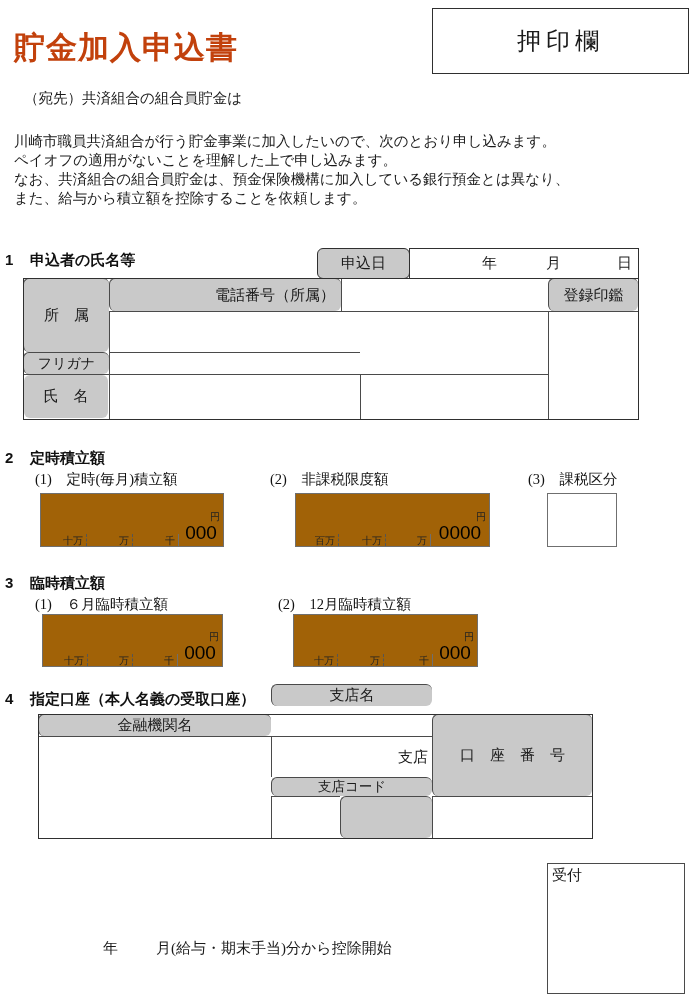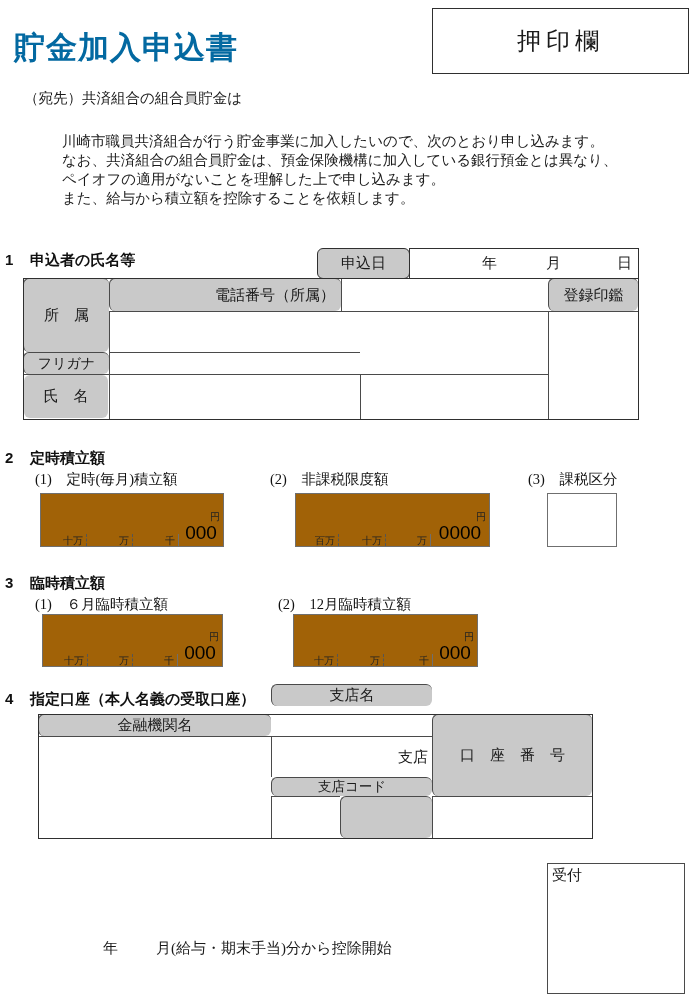--- a/index.html
+++ b/index.html
@@ -27,28 +27,28 @@
 </style>
 </head>
 <body>
 
 <div id="page">
 
   <div class="abs" style="left:432px;top:8px;width:257px;height:66px;border:1.5px solid #2f2f2f;display:flex;align-items:center;justify-content:center;">
     <span style="font-size:24px;letter-spacing:5px;">押印欄</span>
   </div>
 
-  <div class="abs sans" style="left:14px;top:27px;font-size:31px;font-weight:bold;letter-spacing:1px;color:#0369a1;">貯金加入申込書</div>
+  <div class="abs sans" style="left:14px;top:27px;font-size:31px;font-weight:bold;letter-spacing:1px;color:#c2410c;">貯金加入申込書</div>
 
   <div class="abs" style="left:24px;top:89px;font-size:14.5px;">（宛先）共済組合の組合員貯金は</div>
 
-  <div class="abs" style="left:14px;top:132px;font-size:14.5px;line-height:19px;margin-left:48px;">
+  <div class="abs" style="left:14px;top:132px;font-size:14.5px;line-height:19px;">
     <div>川崎市職員共済組合が行う貯金事業に加入したいので、次のとおり申し込みます。</div>
+    <div>ペイオフの適用がないことを理解した上で申し込みます。</div>
     <div>なお、共済組合の組合員貯金は、預金保険機構に加入している銀行預金とは異なり、</div>
-    <div>ペイオフの適用がないことを理解した上で申し込みます。</div>
     <div>また、給与から積立額を控除することを依頼します。</div>
   </div>
 
   <div class="sec-heading sans" style="left:5px;top:251px;">
     <span class="num">1</span>
     <span>申込者の氏名等</span>
   </div>
 
   <div class="abs gray center t15" style="left:317px;top:248px;width:93px;height:31px;border:1.5px solid #2f2f2f;">
     <span>申込日</span>

